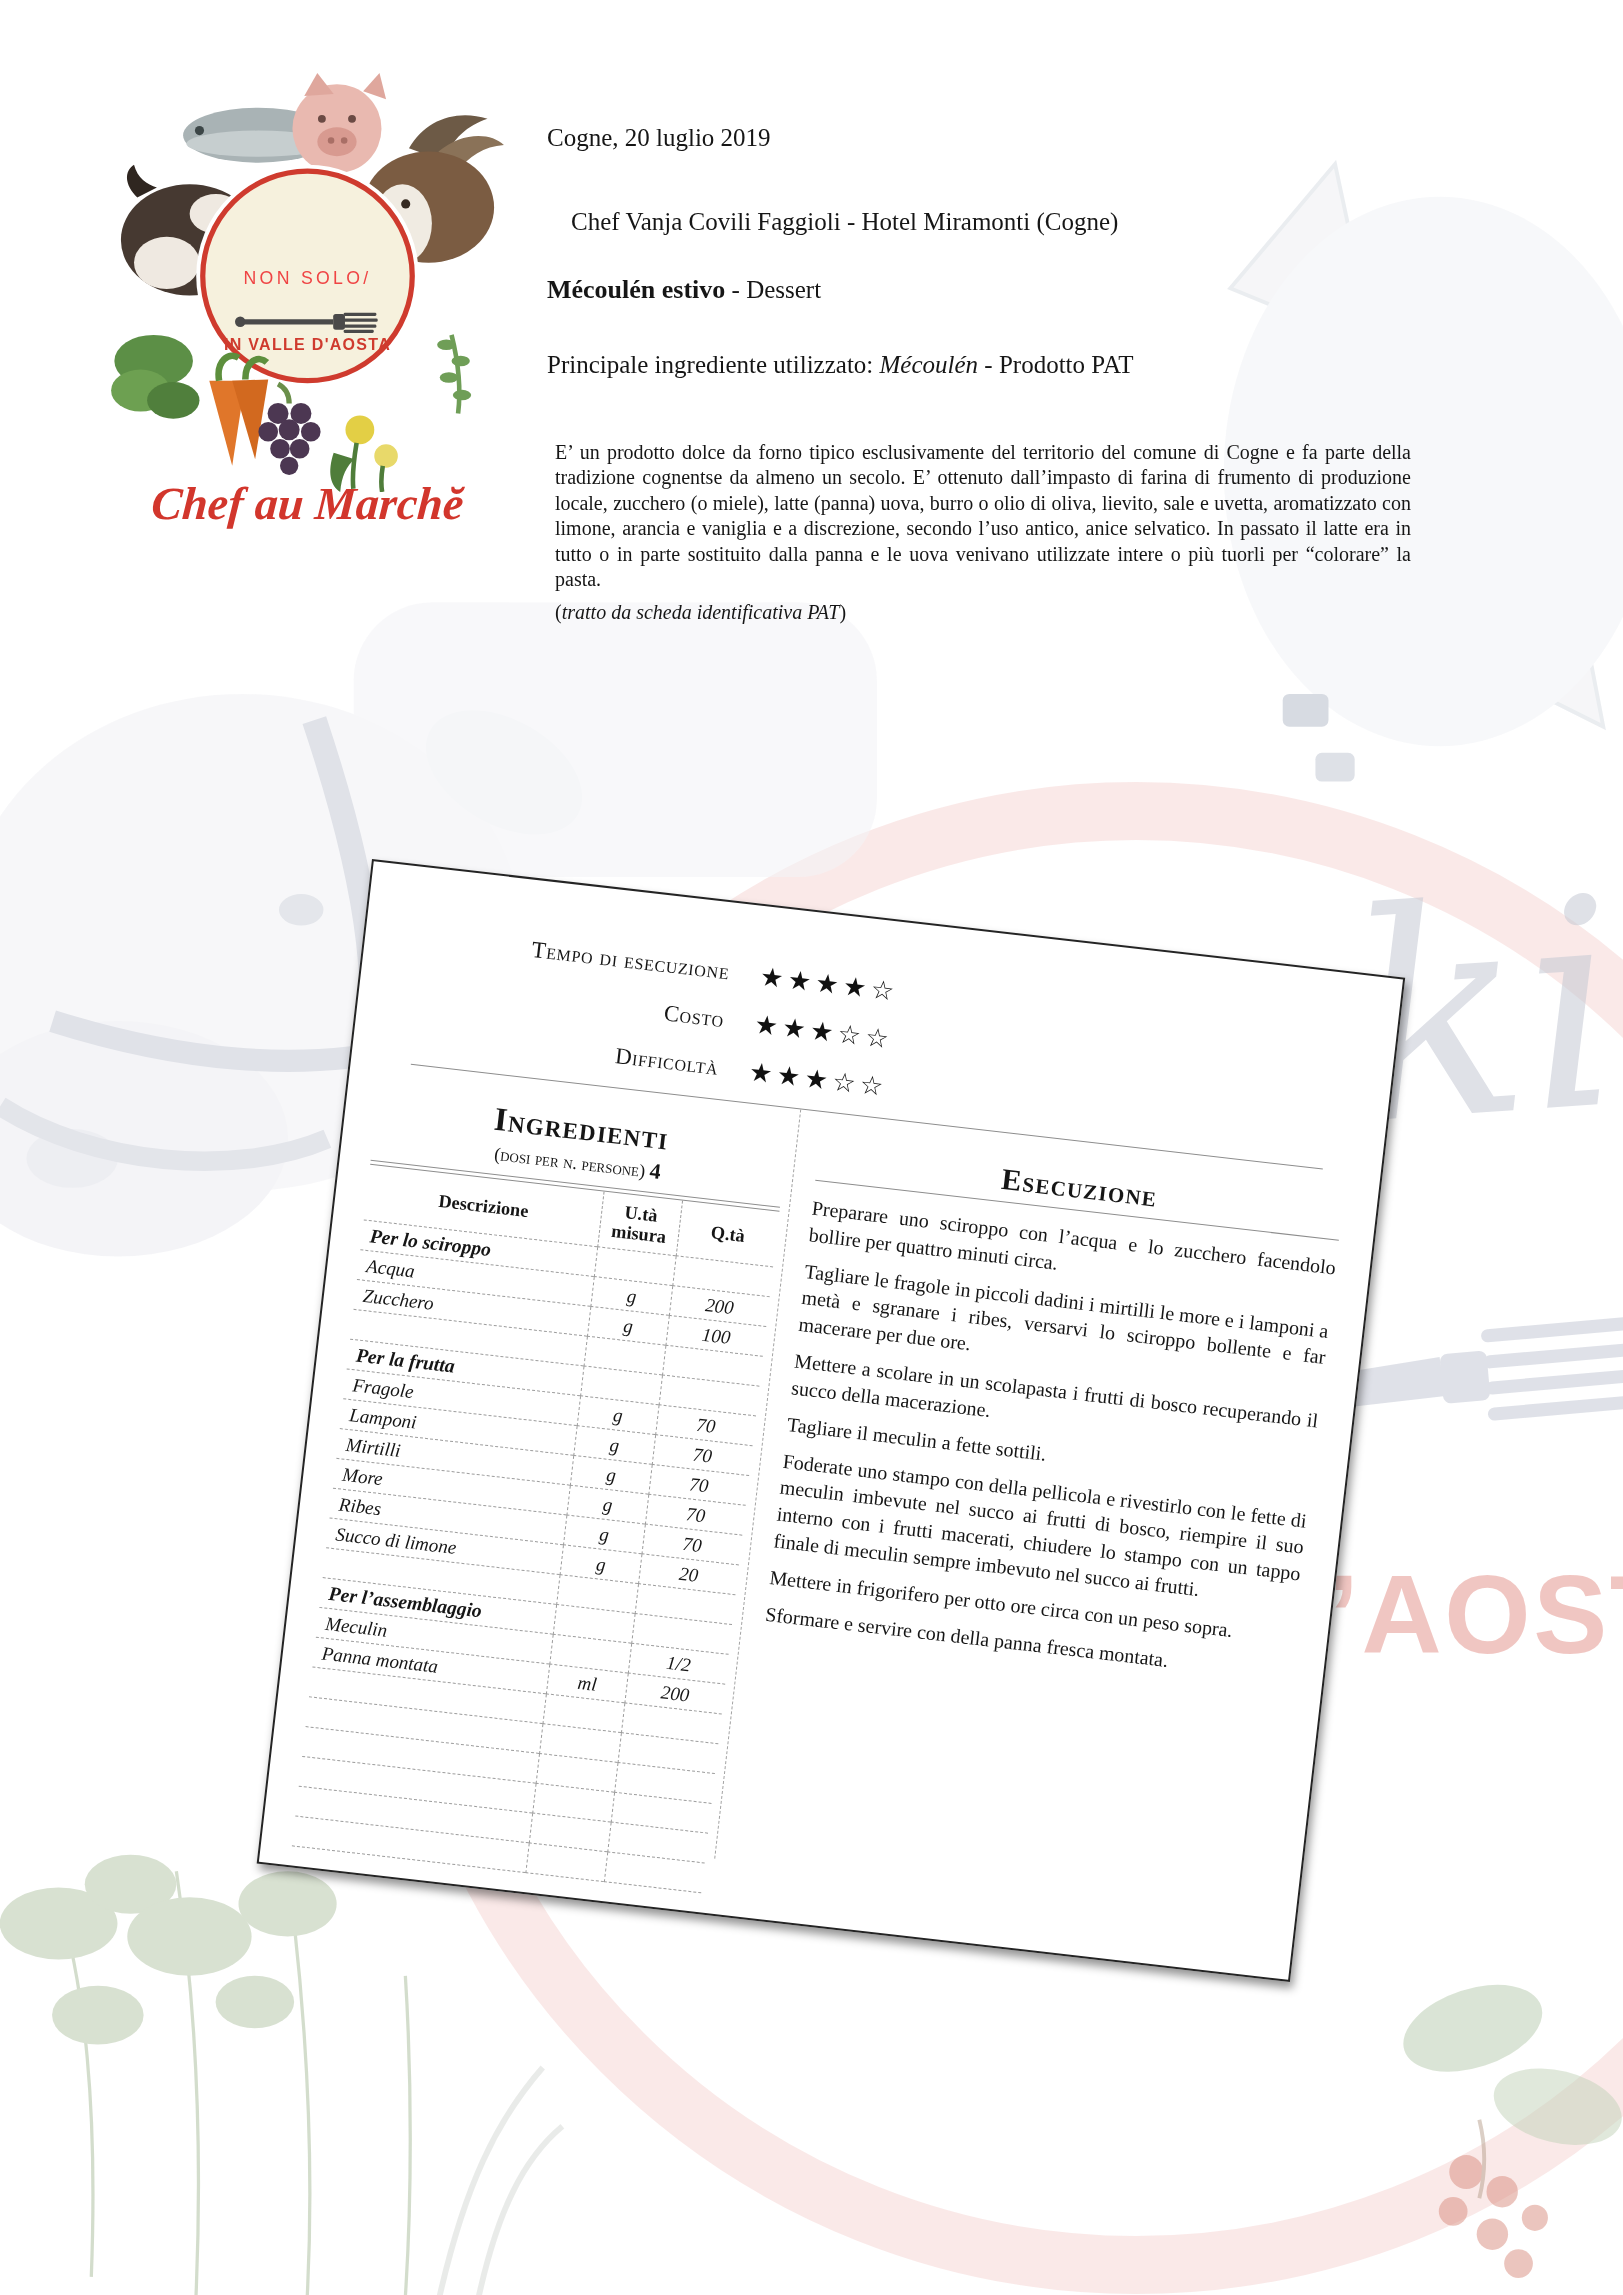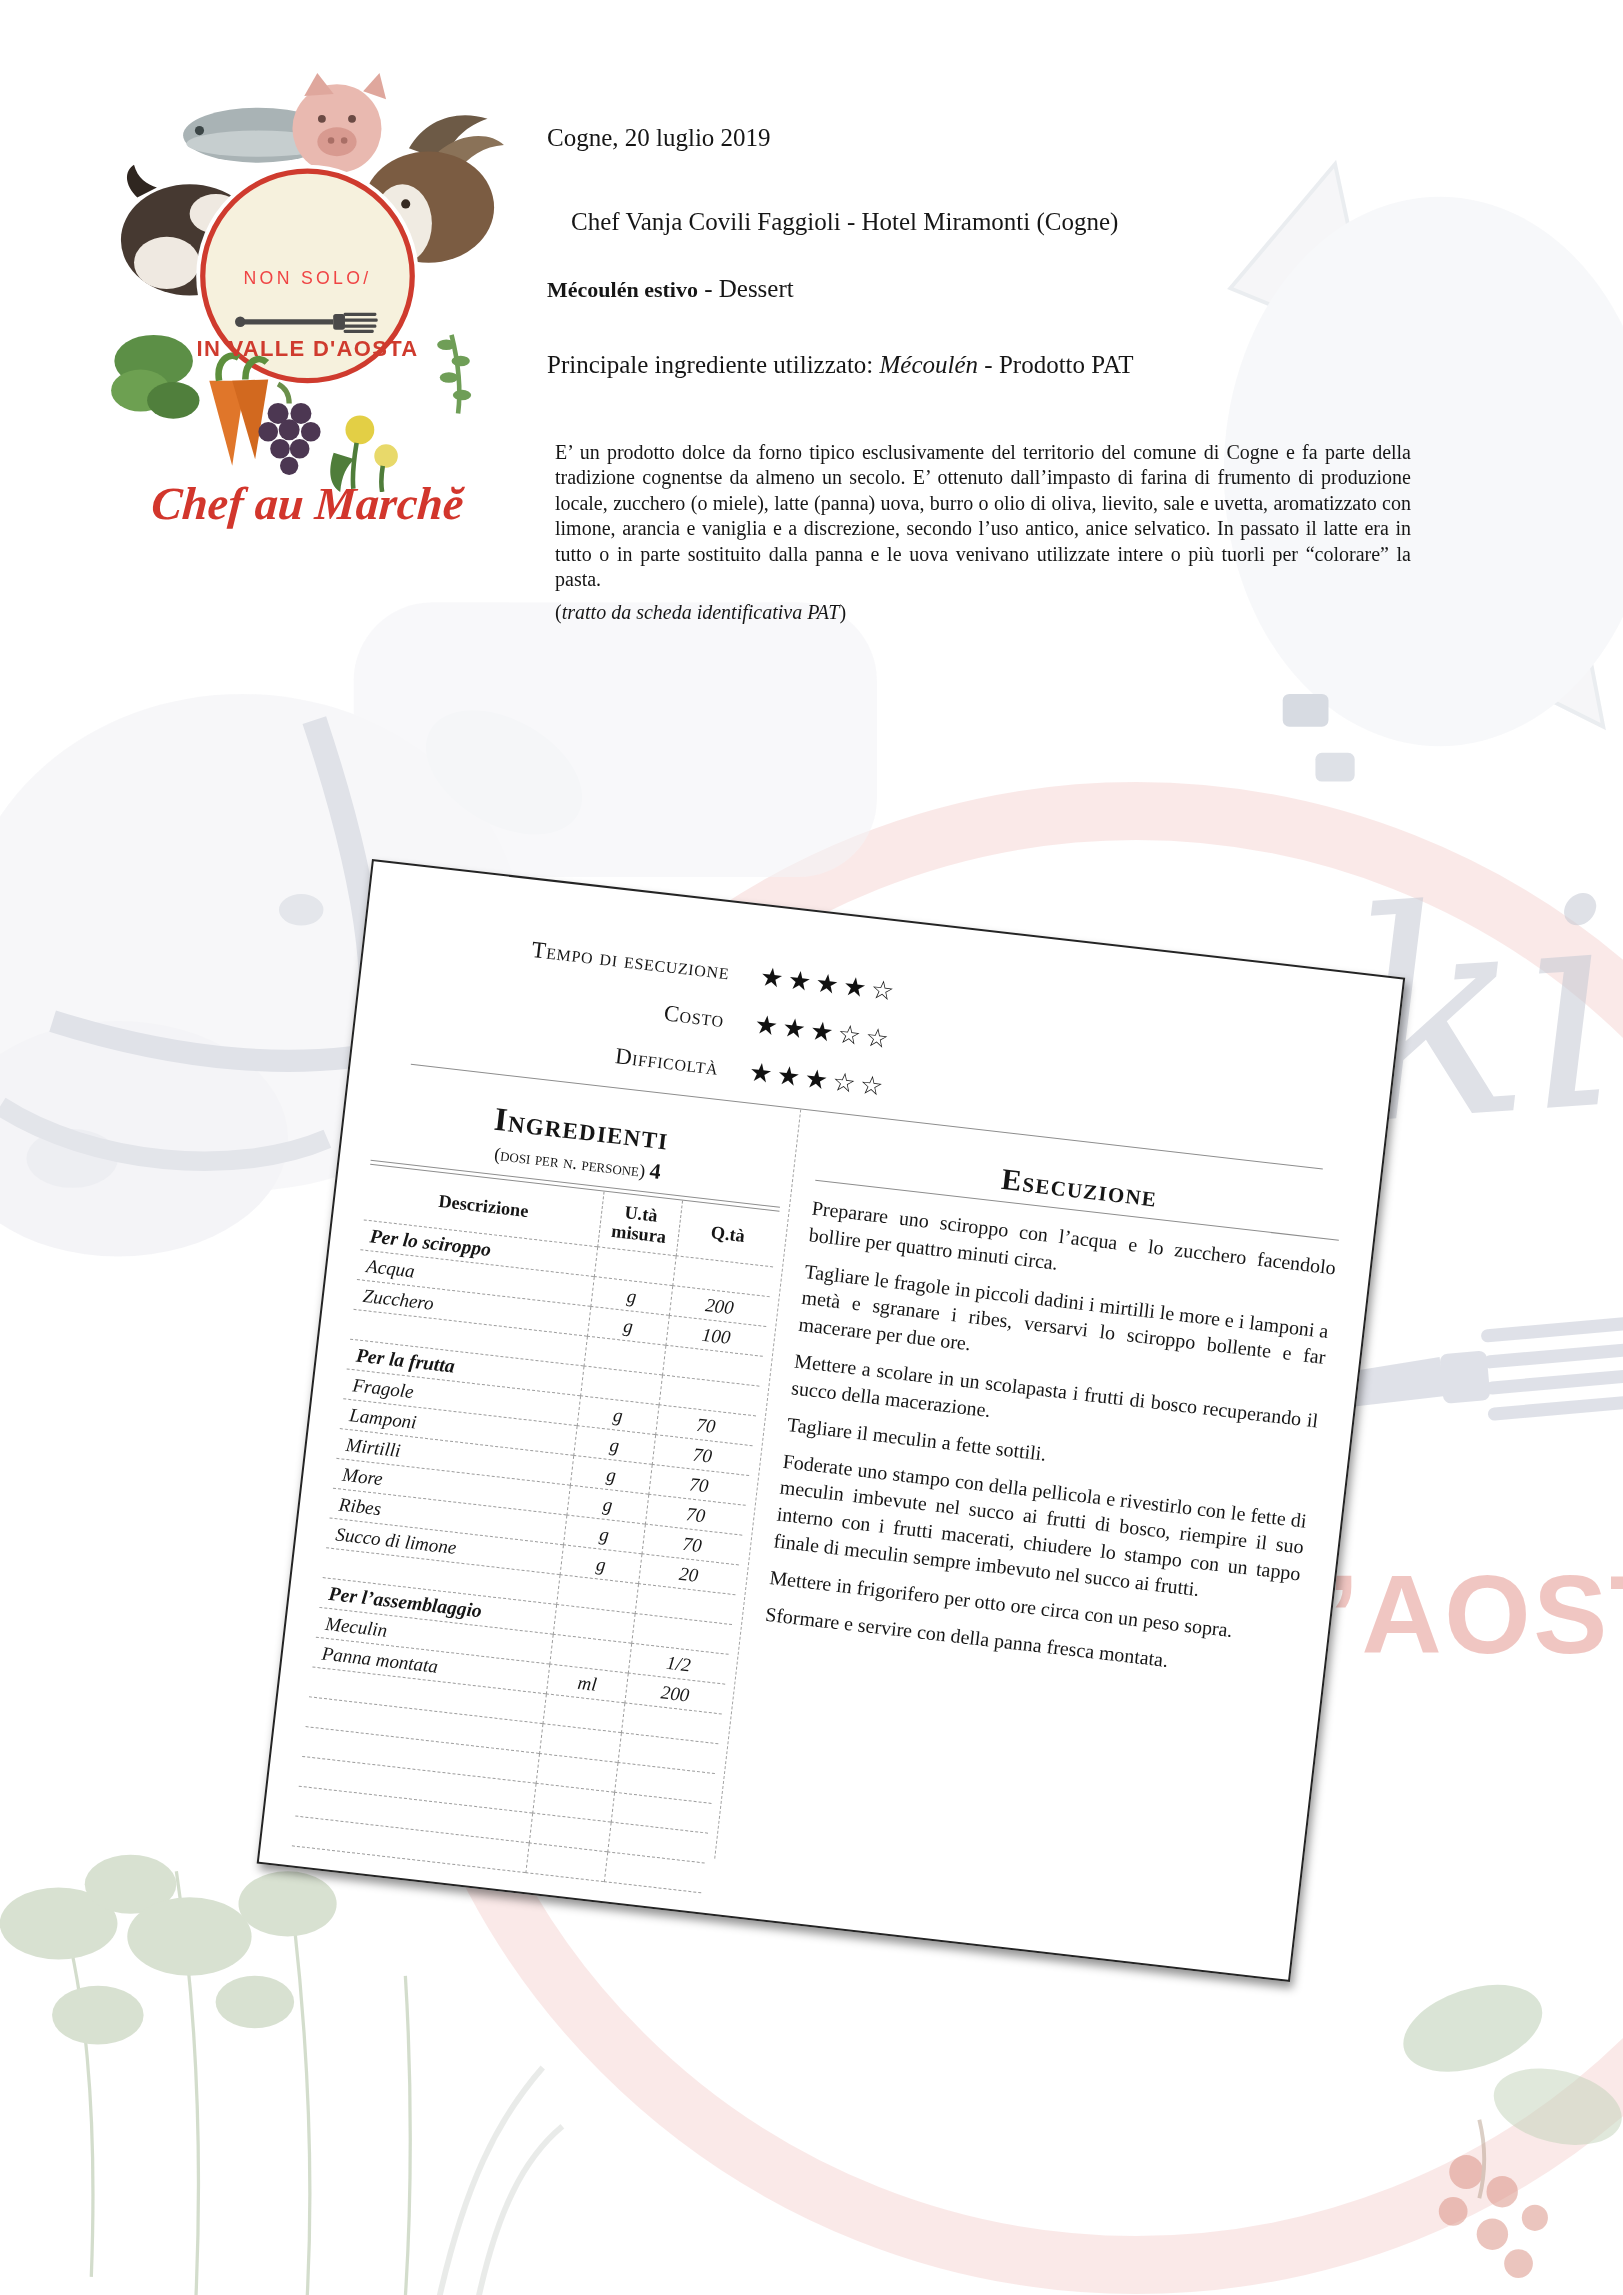--- a/index.html
+++ b/index.html
@@ -20,29 +20,29 @@
   .wm-berries{left:1394px;top:1976px;z-index:0;}
   
   .logo-wrap{position:absolute;left:111px;top:73px;width:393px;height:478px;z-index:2;}
   .logo-art{position:absolute;left:0;top:0;}
   .logo-line1{position:absolute;left:0;top:162px;width:393px;text-align:center;
               font-family:"Liberation Sans",sans-serif;font-size:17.7px;letter-spacing:3.3px;color:#ef4444;margin-top:33px;}
   .logo-line2{position:absolute;left:0;top:182px;width:393px;text-align:center;
               font-style:italic;font-weight:bold;font-size:38px;color:#222;}
   .logo-forkdiv{position:absolute;left:124px;top:237px;}
   .logo-line3{position:absolute;left:0;top:263px;width:393px;text-align:center;
-              font-family:"Liberation Sans",sans-serif;font-weight:bold;font-size:22px;
+              font-family:"Liberation Sans",sans-serif;font-weight:bold;font-size:16px;
               letter-spacing:1.3px;color:#cf3b2e;}
   .brand{position:absolute;left:-26px;top:404px;width:445px;text-align:center;font-style:italic;
          font-weight:bold;font-size:46px;color:#d2362c;transform:skewX(-4deg);}
   .hdr-line{position:absolute;left:547px;width:872px;font-size:25px;z-index:2;}
   .l-date{top:124px;}
   .l-chef{top:208px;margin-left:24px;}
   .l-dish{top:275px;}
-  .l-dish b{font-size:22px;}
+  .l-dish b{font-size:26px;}
   .l-princ{top:351px;}
   .desc-block{position:absolute;left:547px;top:432px;width:872px;z-index:2;}
   .desc-block p{margin:8px;text-align:justify;font-size:20px;line-height:1.27;}
   .src-note{font-size:23.6px;}
   
   .card{position:absolute;left:372px;top:859px;width:1040px;height:1011px;background:#fff;
         border:2px solid #242424;box-sizing:border-box;transform:rotate(6.55deg);
         transform-origin:0 0;box-shadow:3.3px 5.9px 9.2px rgba(0,0,0,0.42);z-index:3;overflow:hidden;}
   .ratings{padding-top:46px;}
   .rating-row{display:flex;align-items:center;height:48px;}

